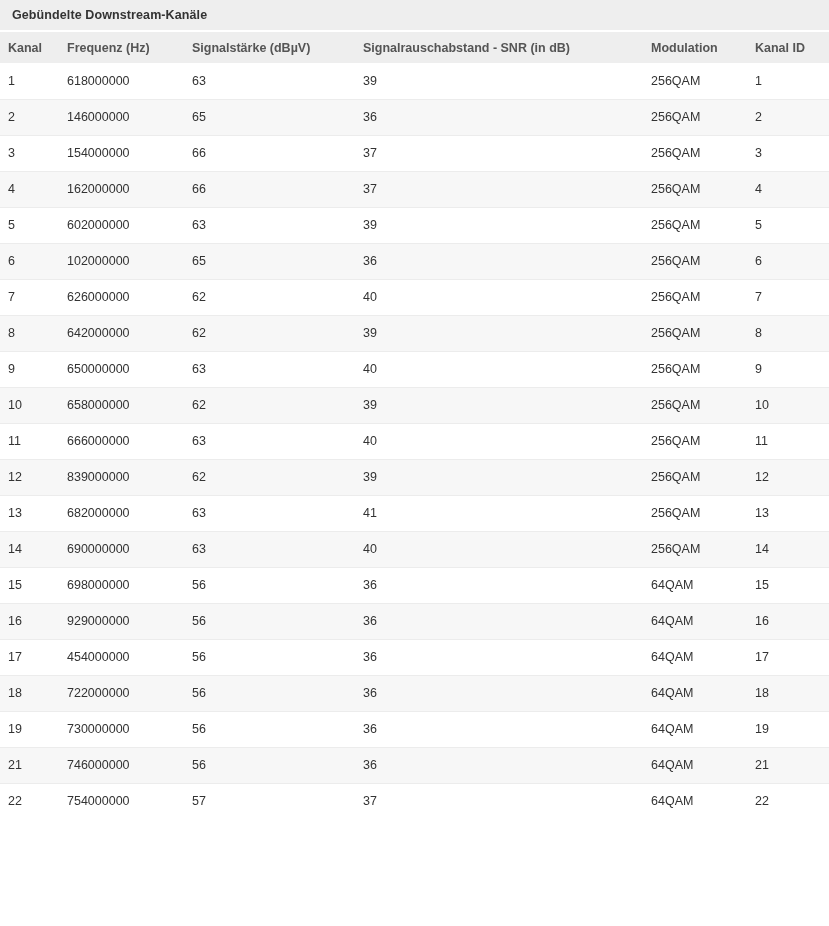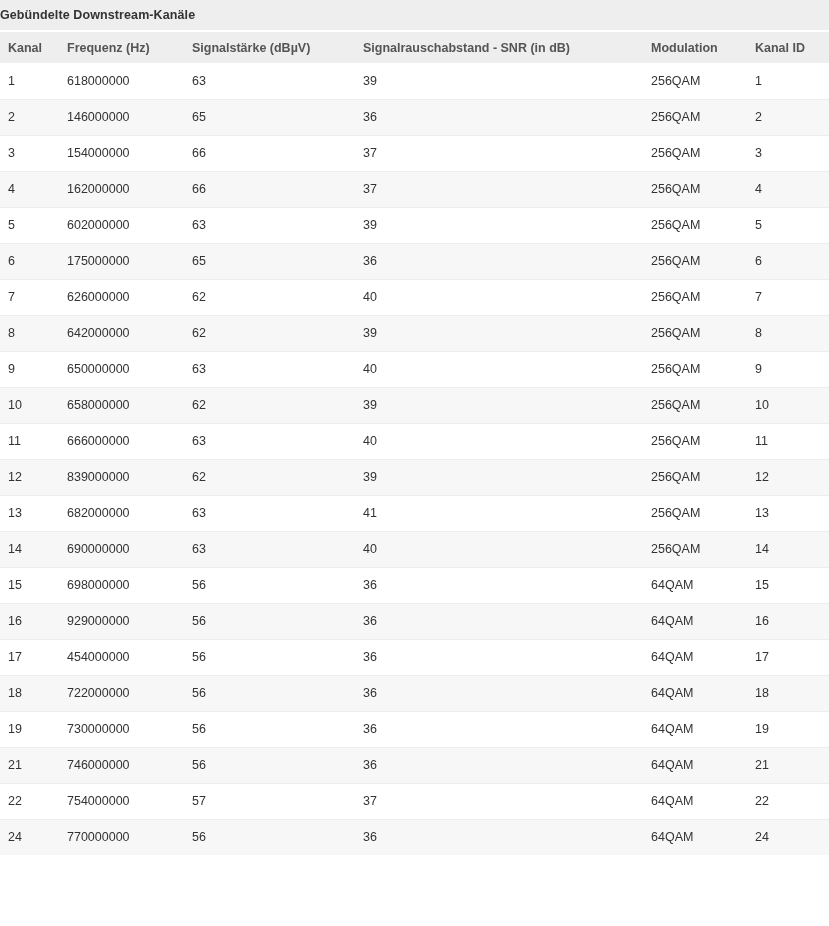--- a/index.html
+++ b/index.html
@@ -19,21 +19,21 @@
     background: #ffffff;
   }
 
   .panel-title {
     height: 30px;
     line-height: 30px;
     background: #eeeeee;
     color: #333333;
     font-size: 12.5px;
     font-weight: bold;
-    padding-left: 0;
+    padding-left: 12px;
     box-sizing: border-box;
     letter-spacing: 0.1px;
   }
 
   .title-gap {
     height: 2px;
     background: #ffffff;
   }
 
   table.channels {
@@ -151,21 +151,21 @@
         <tr>
           <td>5</td>
           <td>602000000</td>
           <td>63</td>
           <td>39</td>
           <td>256QAM</td>
           <td>5</td>
         </tr>
         <tr>
           <td>6</td>
-          <td>175000000</td>
+          <td>102000000</td>
           <td>65</td>
           <td>36</td>
           <td>256QAM</td>
           <td>6</td>
         </tr>
         <tr>
           <td>7</td>
           <td>626000000</td>
           <td>62</td>
           <td>40</td>
@@ -277,24 +277,16 @@
           <td>21</td>
         </tr>
         <tr>
           <td>22</td>
           <td>754000000</td>
           <td>57</td>
           <td>37</td>
           <td>64QAM</td>
           <td>22</td>
         </tr>
-        <tr>
-          <td>24</td>
-          <td>770000000</td>
-          <td>56</td>
-          <td>36</td>
-          <td>64QAM</td>
-          <td>24</td>
-        </tr>
       </tbody>
   </table>
 
 </div>
 
 </body></html>

